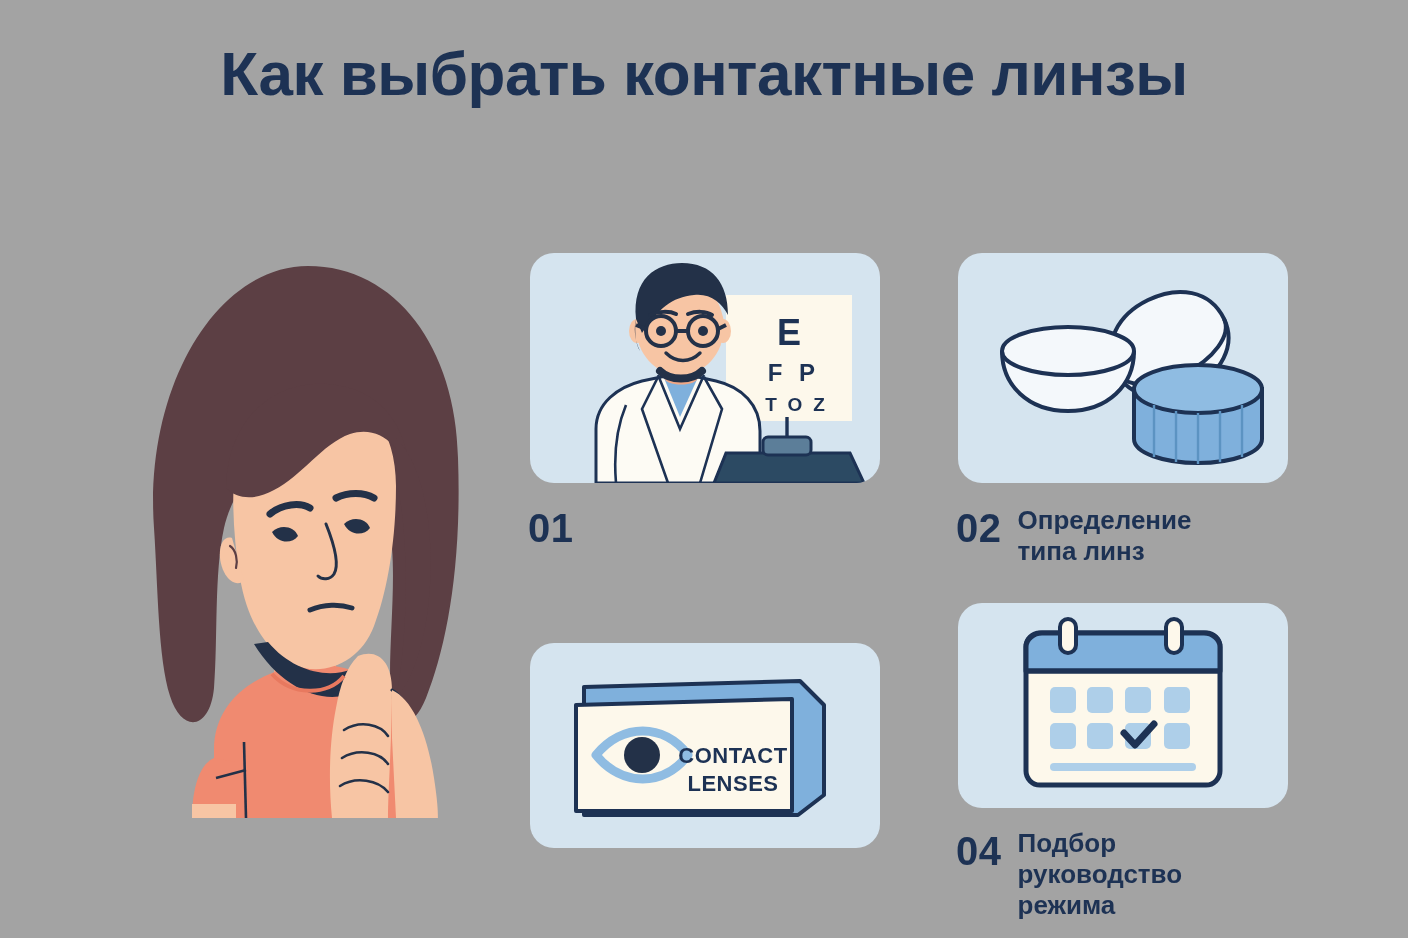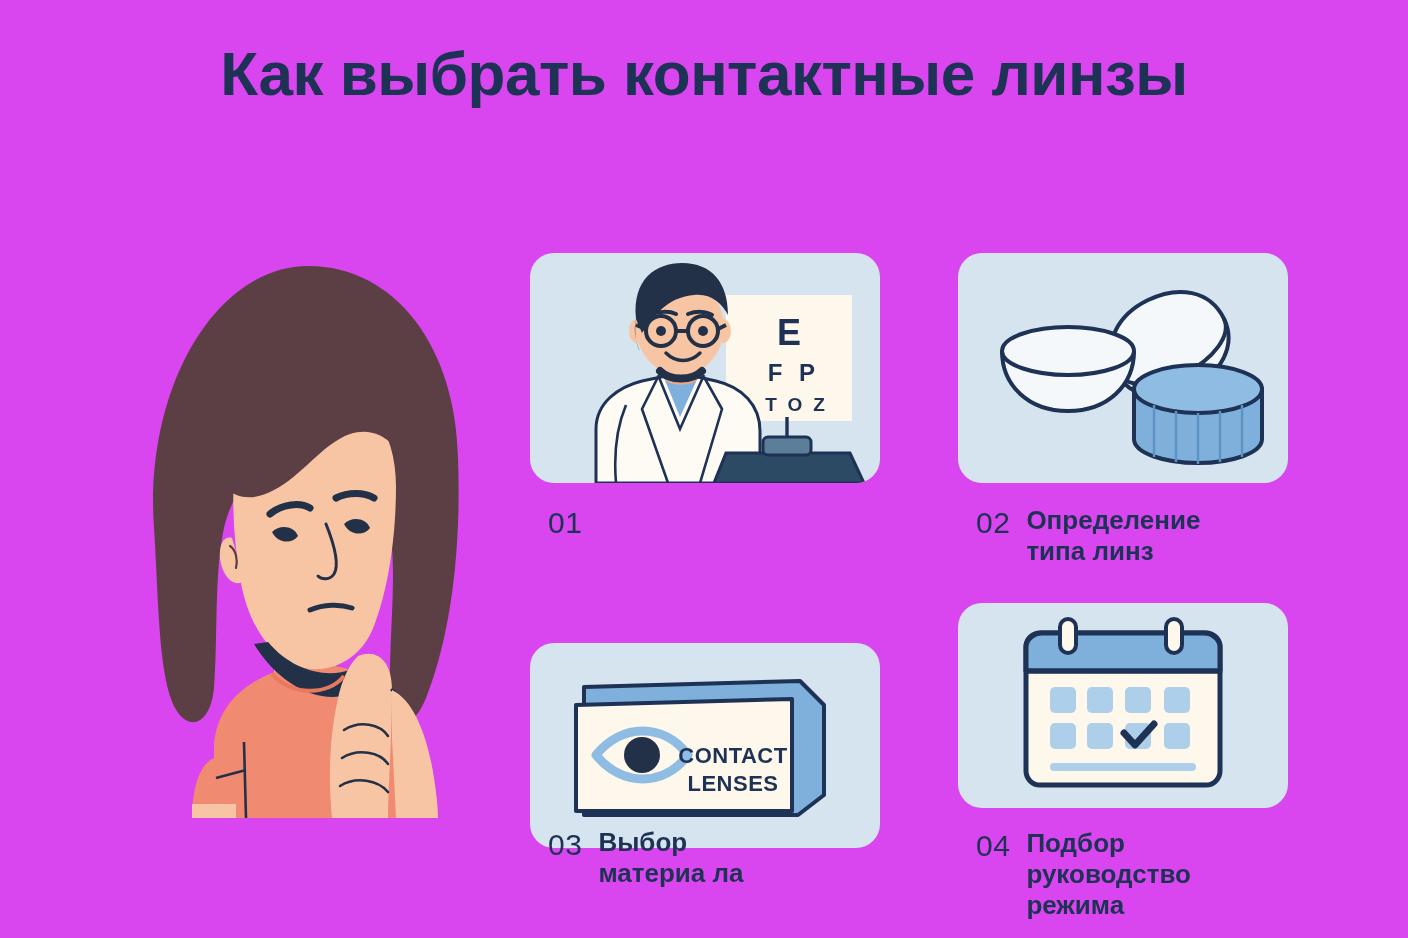--- a/index.html
+++ b/index.html
@@ -2,21 +2,21 @@
 <html><head>
 <meta charset="utf-8">
 <style>
   * { margin:0; padding:0; box-sizing:border-box; }
   html, body {
     width:1408px; height:938px;
     background:#FDF8EB;
     font-family:"Liberation Sans", sans-serif;
     overflow:hidden;
   }
-  .page { position:relative; width:1408px; height:938px; background:#d946ef; }
+  .page { position:relative; width:1408px; height:938px; background:#a3a3a3; }
 
   
   .title-block {
     position:absolute; left:0; top:42px; width:1408px;
     text-align:center; color:#1D3254;
     line-height:1.03;
   }
   .title-line1 {
     font-size:62px; font-weight:bold; letter-spacing:-0.5px;
     display:block;
@@ -45,22 +45,22 @@
     position:absolute;
     display:flex; align-items:flex-start; gap:16px;
     color:#1D3254;
   }
   #cap-1 { left:528px; top:505px; width:360px; }
   #cap-2 { left:956px; top:505px; width:360px; }
   #cap-3 { left:528px; top:827px; width:360px; }
   #cap-4 { left:956px; top:828px; width:360px; }
 
   .cap-num {
-    font-size:30px; font-weight:normal; line-height:1.18;
-    flex:0 0 auto; letter-spacing:0.5px;margin-left:20px;
+    font-size:40px; font-weight:bold; line-height:1.18;
+    flex:0 0 auto; letter-spacing:0.5px;
   }
   .cap-text {
     font-size:26px; font-weight:bold; line-height:1.2;
     white-space:pre-line;
   }
 
   svg { display:block; }
 </style>
 </head>
 <body>
@@ -252,25 +252,20 @@
   <div class="caption" id="cap-1">
     <span class="cap-num">01</span>
   </div>
 
   <div class="caption" id="cap-2">
     <span class="cap-num">02</span>
     <span class="cap-text">Определение
 типа линз</span>
   </div>
 
-  <div class="caption" id="cap-3">
-    <span class="cap-num">03</span>
-    <span class="cap-text">Выбор
-материа ла</span>
-  </div>
 
   <div class="caption" id="cap-4">
     <span class="cap-num">04</span>
     <span class="cap-text">Подбор
 руководство
 режима</span>
   </div>
 
 </div>
 

